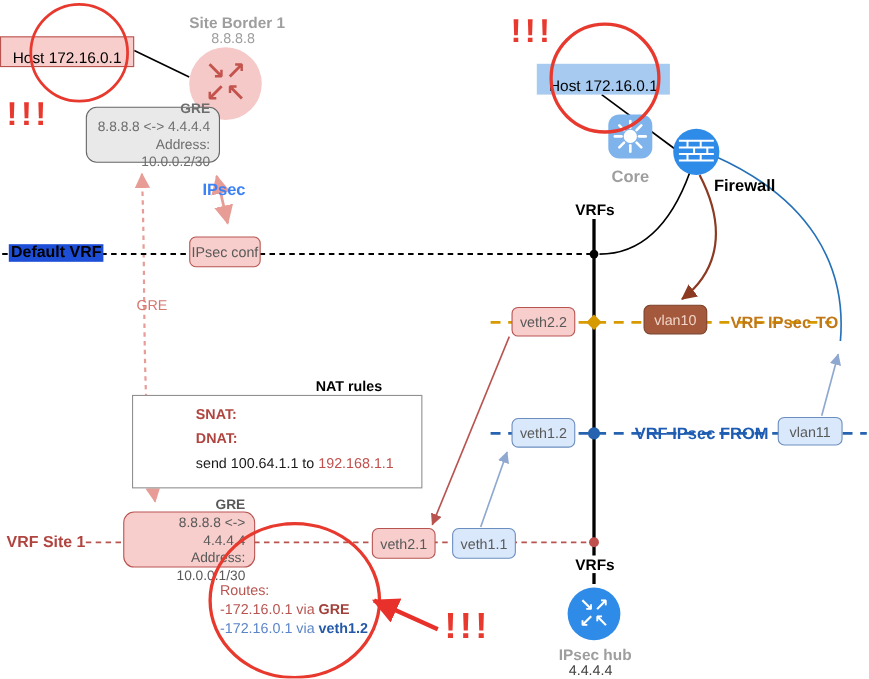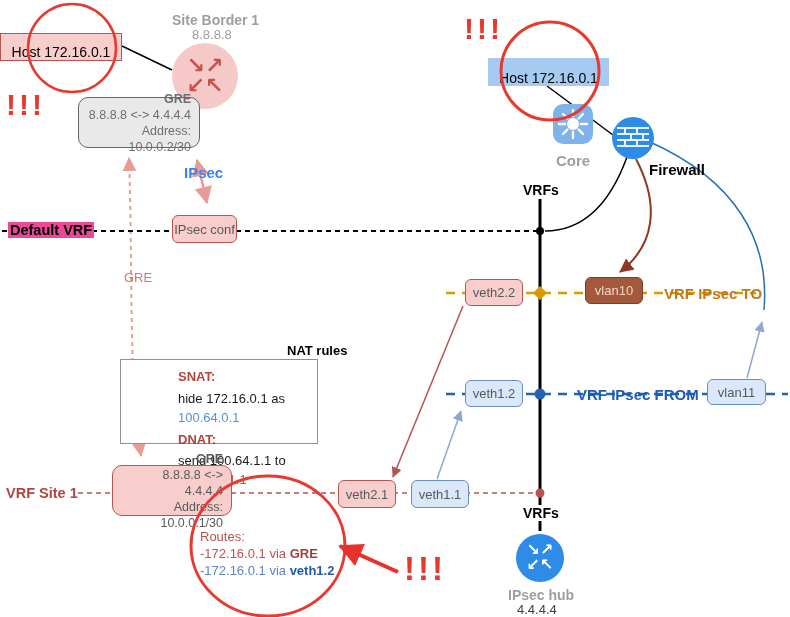--- a/index.html
+++ b/index.html
@@ -105,32 +105,31 @@
   <div class="lbl alert" style="left:6px;top:88px;font-size:30px;">!!!</div>
 
   <div class="node tunnelbox" style="left:78px;top:97px;width:122px;height:51px;background:#E9E9E9;border:1.5px solid #666;color:#6e6e6e;z-index:2;">
     <span class="t-title">GRE</span>
     <span>8.8.8.8 &lt;-&gt; 4.4.4.4</span>
     <span>Address: 10.0.0.2/30</span>
   </div>
 
   <div class="lbl" style="left:184px;top:164px;font-size:15px;font-weight:bold;color:#3b82f6;">IPsec</div>
 
-  <div class="lbl" style="left:8px;top:222px;font-size:14.5px;font-weight:bold;color:#000;background:#ec4899;padding:0 2px;">Default VRF</div>
+  <div class="lbl" style="left:8px;top:222px;font-size:14.5px;font-weight:bold;color:#000;background:#1d4ed8;padding:0 2px;">Default VRF</div>
 
   <div class="node pinkbox" style="left:172px;top:215px;width:65px;height:28px;color:#595959;">
     <span>IPsec conf</span>
   </div>
 
   <div class="lbl" style="left:124px;top:270px;font-size:13px;color:#D4776F;">GRE</div>
 
   <div class="lbl" style="left:287px;top:343px;font-size:13px;font-weight:bold;color:#000;">NAT rules</div>
-  <div class="natbox abs" style="left:120px;top:359px;width:198px;height:85px;">
+  <div class="natbox abs" style="left:120px;top:359px;width:264px;height:85px;">
     <div class="nr"><span class="bold" style="color:#B04540;">SNAT:</span></div>
-    <div class="nr"><span>hide 172.16.0.1 as </span><span style="color:#5C8FD6;">100.64.0.1</span></div>
     <div class="nr"><span class="bold" style="color:#B04540;">DNAT:</span></div>
     <div class="nr"><span>send 100.64.1.1 to </span><span style="color:#C0504D;">192.168.1.1</span></div>
   </div>
 
   <div class="lbl" style="left:6px;top:485px;font-size:14.5px;font-weight:bold;color:#B04540;">VRF Site 1</div>
 
   <div class="node tunnelbox pinkbox" style="left:112px;top:465px;width:120px;height:51px;">
     <span class="t-title">GRE</span>
     <span>8.8.8.8 &lt;-&gt; 4.4.4.4</span>
     <span>Address: 10.0.0.1/30</span>

